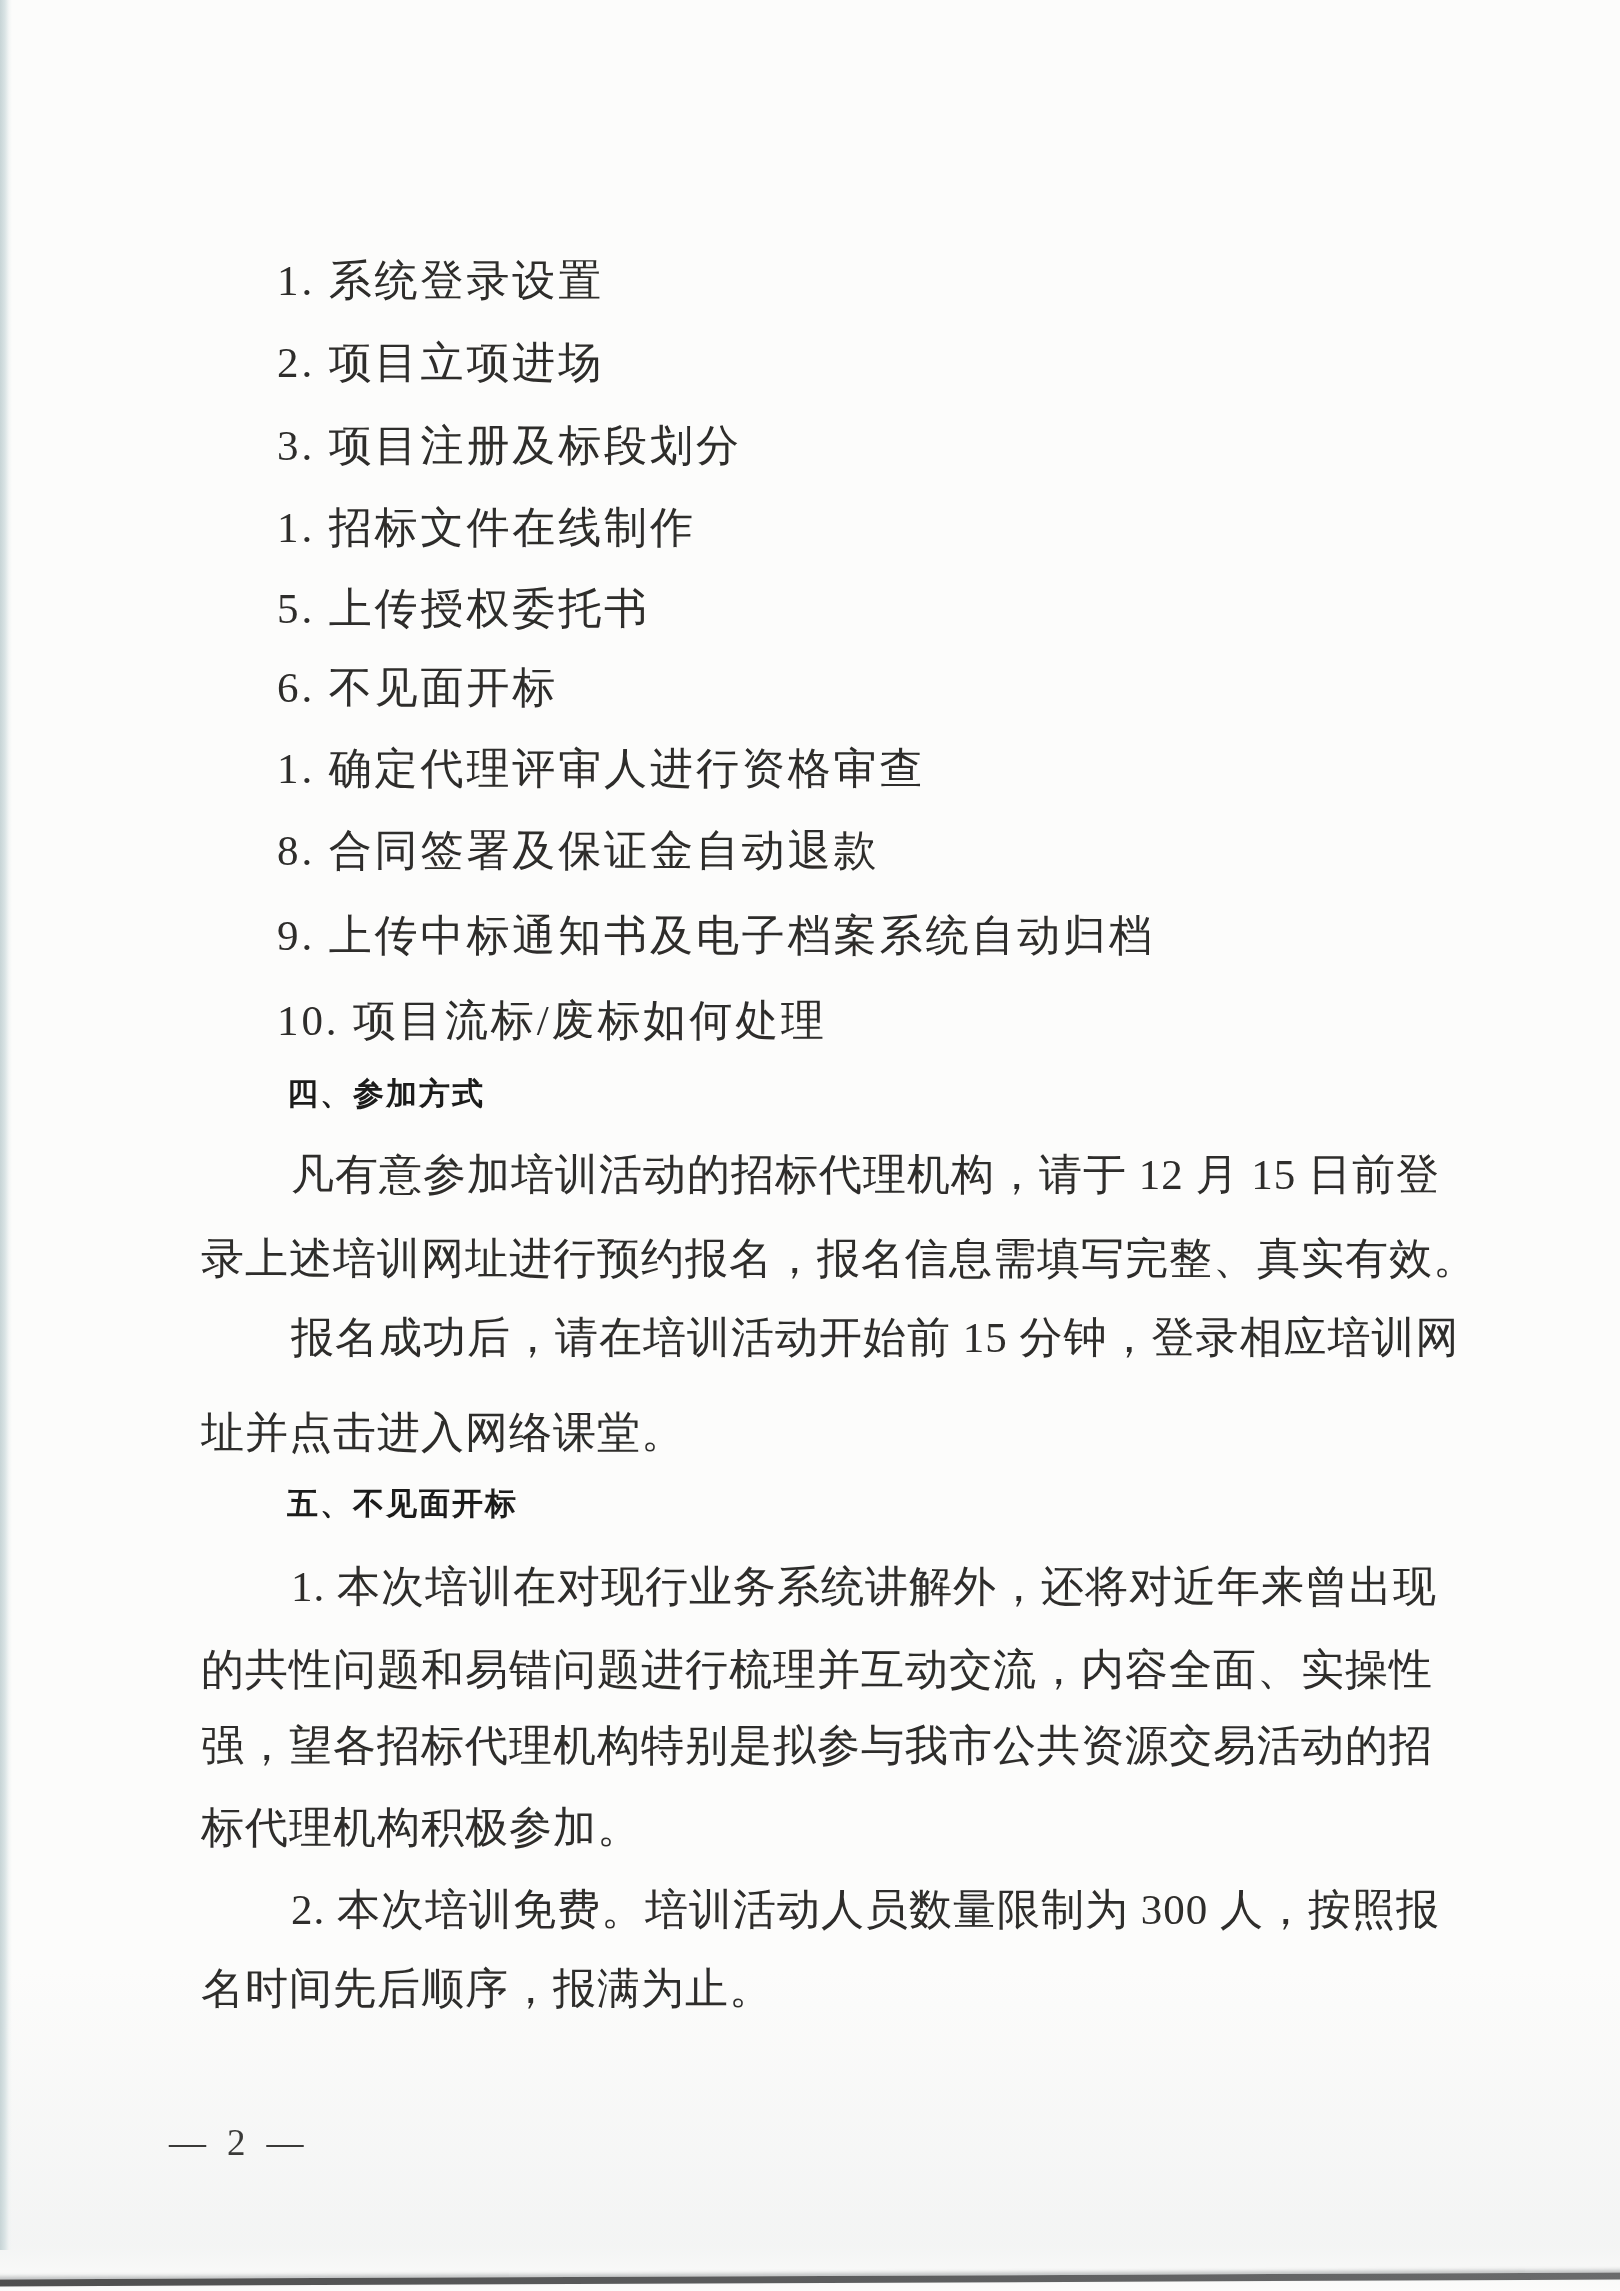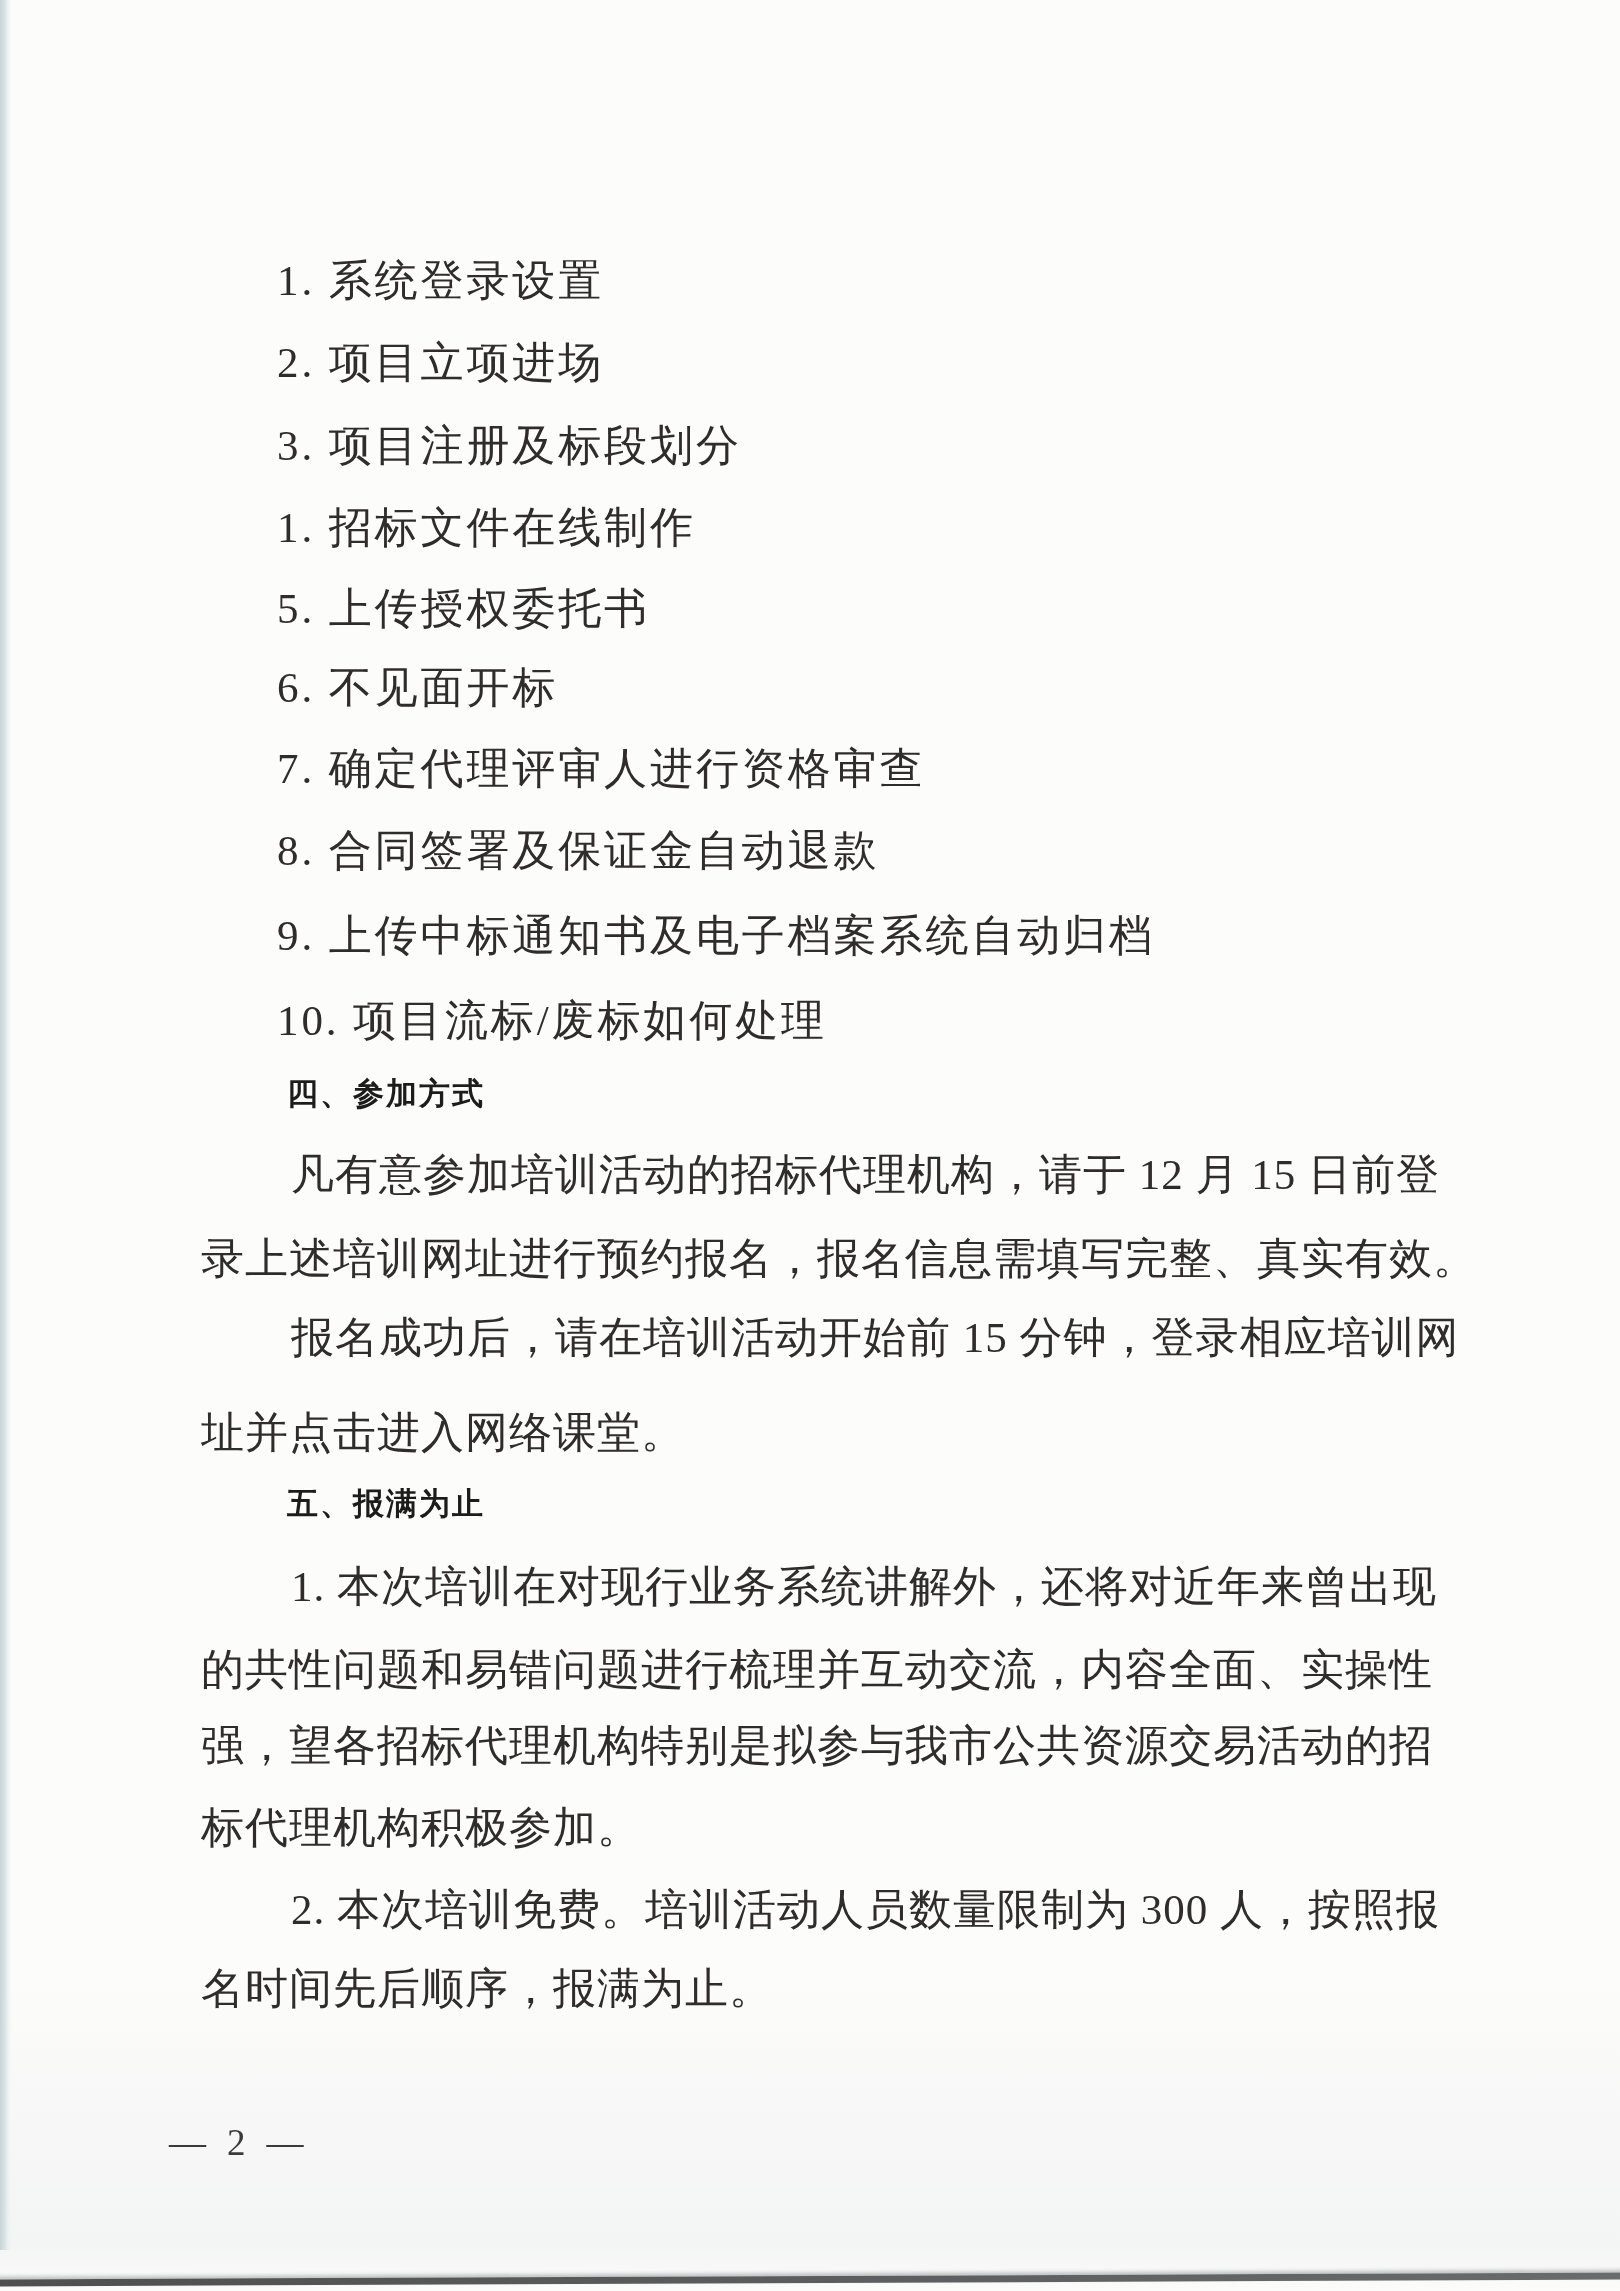--- a/index.html
+++ b/index.html
@@ -67,32 +67,32 @@
 <div class="page">
 
   <div class="scan-left"></div>
 
   <div class="ln agenda" style="left:277px; top:250px;">1. 系统登录设置</div>
   <div class="ln agenda" style="left:277px; top:332px;">2. 项目立项进场</div>
   <div class="ln agenda" style="left:277px; top:415px;">3. 项目注册及标段划分</div>
   <div class="ln agenda" style="left:277px; top:497px;">1. 招标文件在线制作</div>
   <div class="ln agenda" style="left:277px; top:578px;">5. 上传授权委托书</div>
   <div class="ln agenda" style="left:277px; top:657px;">6. 不见面开标</div>
-  <div class="ln agenda" style="left:277px; top:738px;">7. 确定代理评审人进行资格审查</div>
+  <div class="ln agenda" style="left:277px; top:738px;">1. 确定代理评审人进行资格审查</div>
   <div class="ln agenda" style="left:277px; top:820px;">8. 合同签署及保证金自动退款</div>
   <div class="ln agenda" style="left:277px; top:905px;">9. 上传中标通知书及电子档案系统自动归档</div>
   <div class="ln agenda" style="left:277px; top:990px;">10. 项目流标/废标如何处理</div>
 
   <div class="ln heading" style="left:287px; top:1063px;">四、参加方式</div>
   <div class="ln" style="left:291px; top:1144px;">凡有意参加培训活动的招标代理机构，请于 12 月 15 日前登</div>
   <div class="ln" style="left:201px; top:1228px;">录上述培训网址进行预约报名，报名信息需填写完整、真实有效。</div>
   <div class="ln" style="left:291px; top:1307px;">报名成功后，请在培训活动开始前 15 分钟，登录相应培训网</div>
   <div class="ln" style="left:201px; top:1402px;">址并点击进入网络课堂。</div>
 
-  <div class="ln heading" style="left:287px; top:1473px;">五、报满为止</div>
+  <div class="ln heading" style="left:287px; top:1473px;">五、不见面开标</div>
   <div class="ln" style="left:291px; top:1556px;">1. 本次培训在对现行业务系统讲解外，还将对近年来曾出现</div>
   <div class="ln" style="left:201px; top:1639px;">的共性问题和易错问题进行梳理并互动交流，内容全面、实操性</div>
   <div class="ln" style="left:201px; top:1715px;">强，望各招标代理机构特别是拟参与我市公共资源交易活动的招</div>
   <div class="ln" style="left:201px; top:1797px;">标代理机构积极参加。</div>
   <div class="ln" style="left:291px; top:1879px;">2. 本次培训免费。培训活动人员数量限制为 300 人，按照报</div>
   <div class="ln" style="left:201px; top:1958px;">名时间先后顺序，报满为止。</div>
 
   <div class="ln footer-num" style="left:169px; top:2112px;">— 2 —</div>
 
   <div class="scan-bottom"></div>

